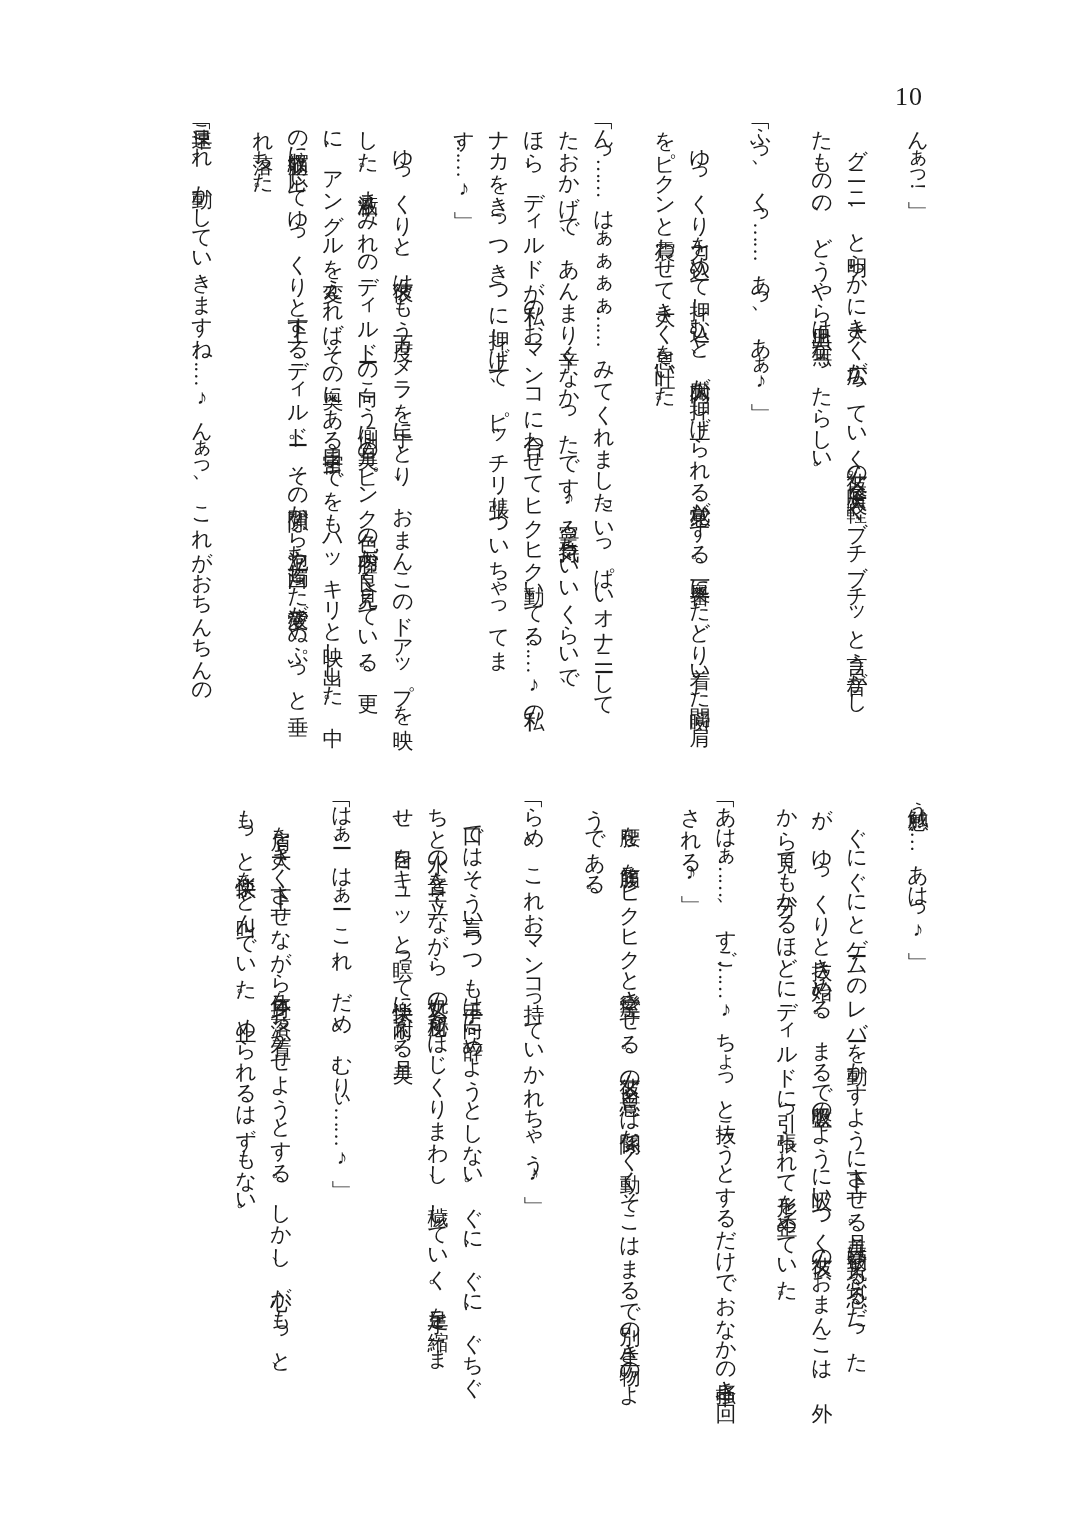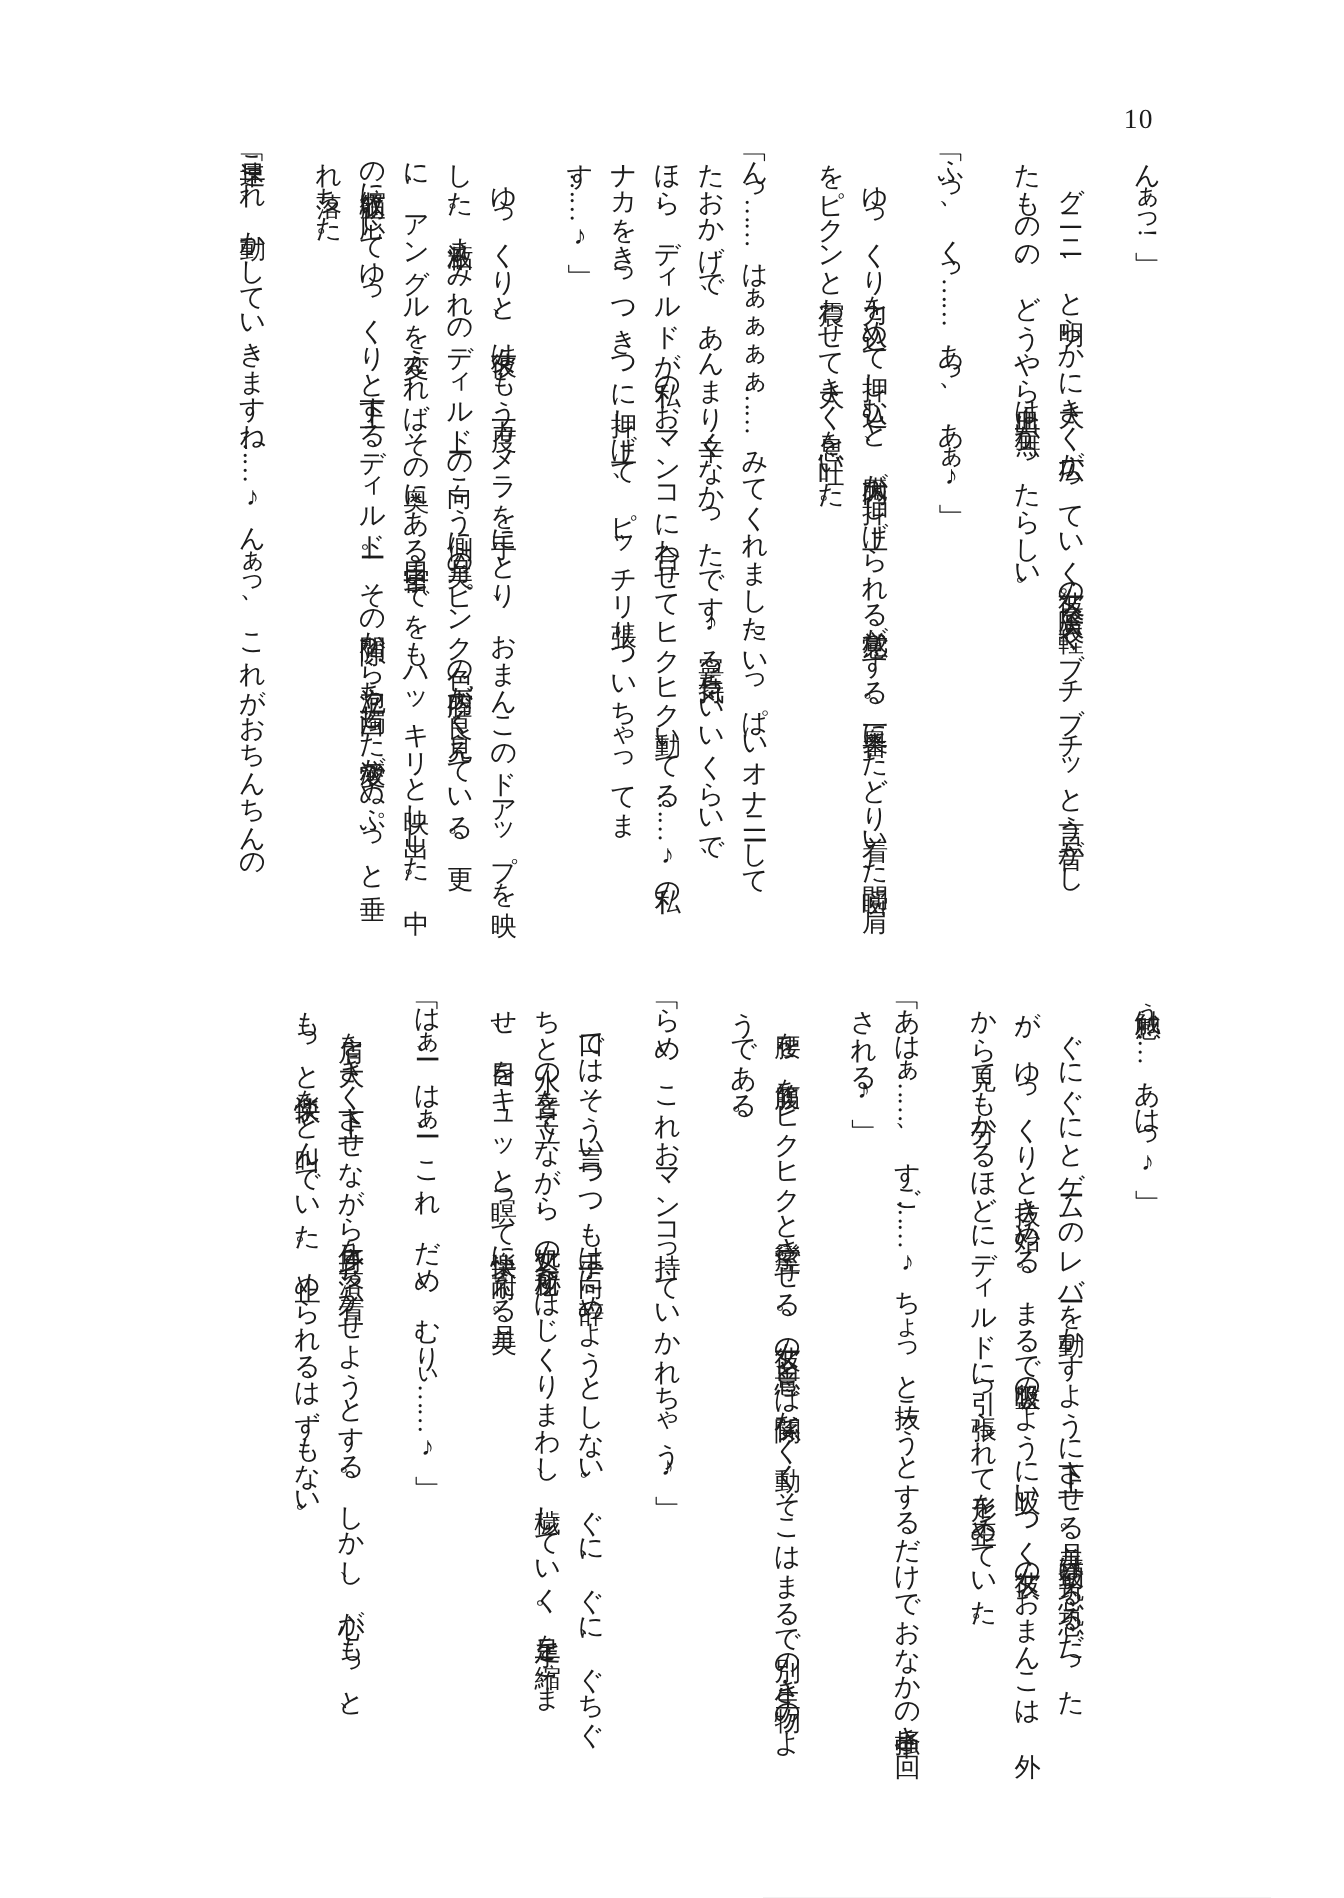--- a/index.html
+++ b/index.html
@@ -15,21 +15,21 @@
     margin: 0 auto;
     background: #ffffff;
     color: #1c1c1c;
     font-family: "Liberation Serif", "DejaVu Serif", serif;
     overflow: hidden;
   }
   .page-number {
     position: absolute;
     top: 82px;
     right: 152px;
-    font-size: 22px;
+    font-size: 26px;
     letter-spacing: 1px;
     color: #1c1c1c;
   }
   .text-block {
     position: absolute;
     right: 140px;
     height: 600px;
     writing-mode: vertical-rl;
     text-orientation: mixed;
     font-size: 21px;

